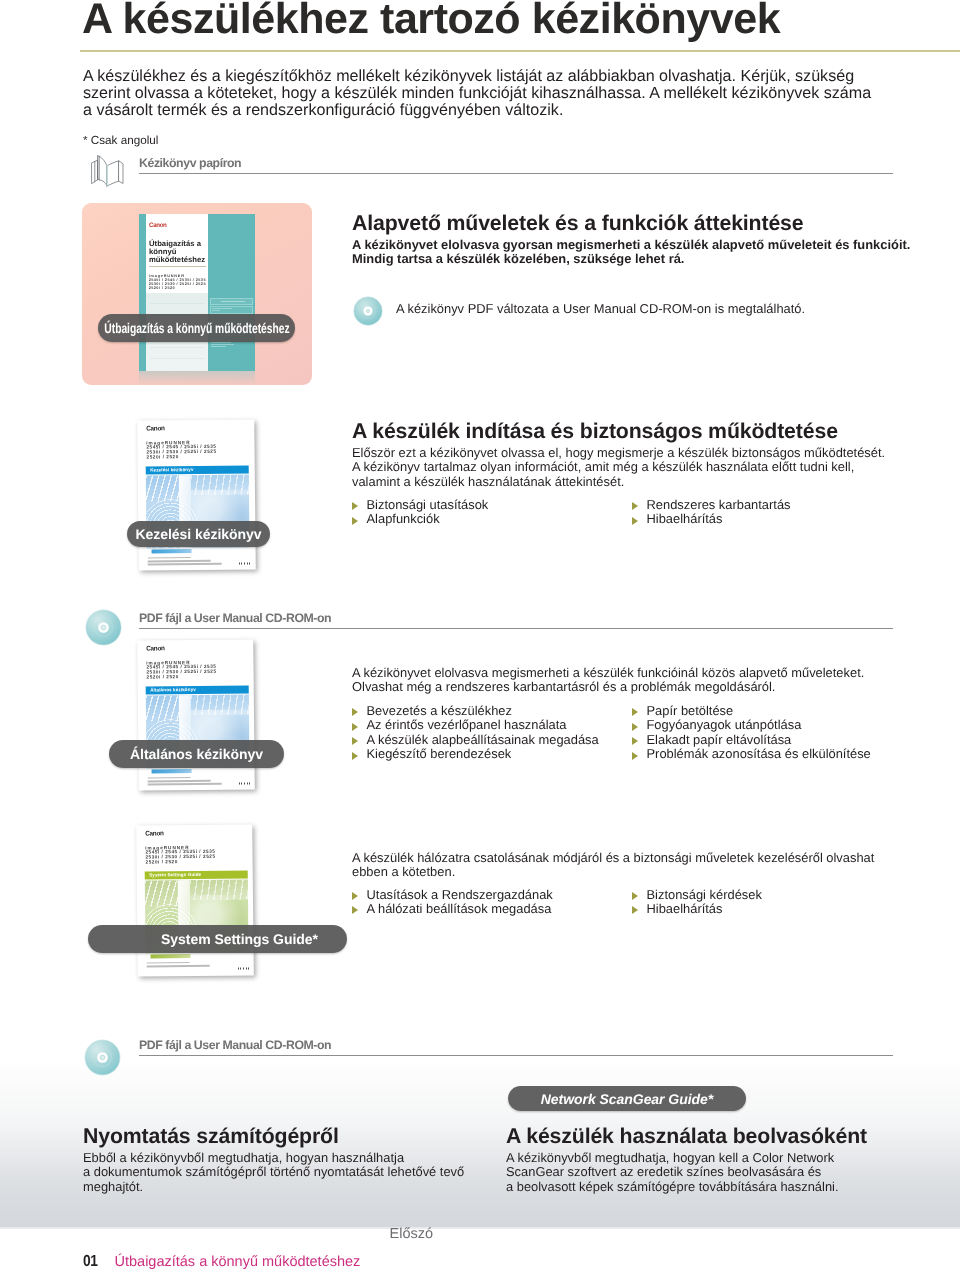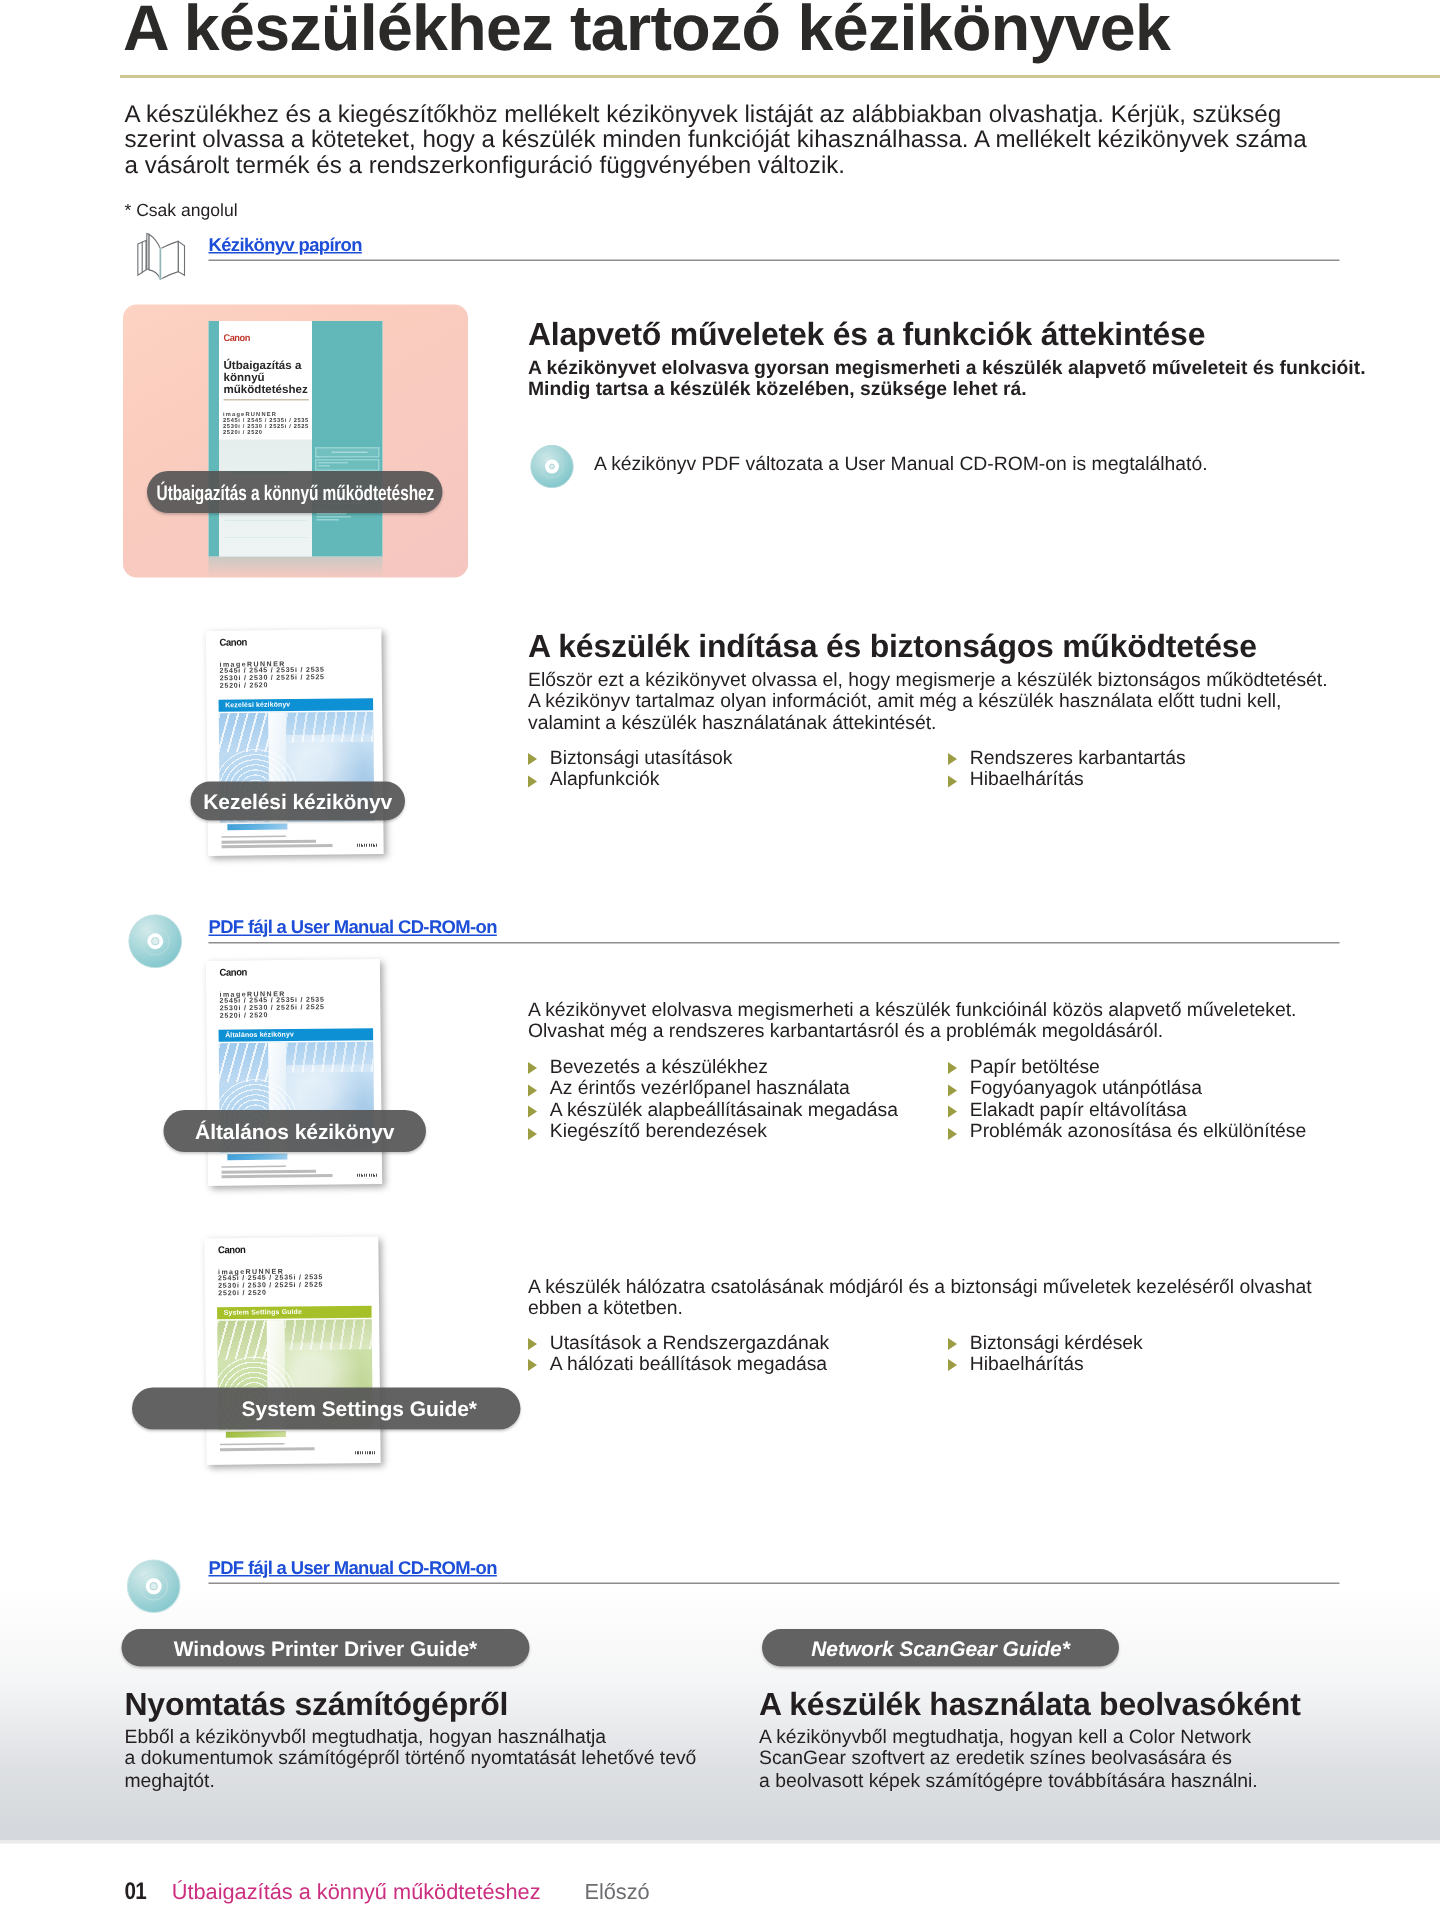--- a/index.html
+++ b/index.html
@@ -3,21 +3,21 @@
 <meta charset="utf-8">
 <style>
   html,body{margin:0;padding:0;}
   body{width:960px;height:1276px;background:#ffffff;font-family:"Liberation Sans",sans-serif;color:#231f20;-webkit-font-smoothing:antialiased;text-rendering:geometricPrecision;}
   .page{position:relative;width:960px;height:1276px;overflow:hidden;background:#fff;}
   .a{position:absolute;}
   .ttl{left:82px;top:-3px;font-size:43px;line-height:44px;font-weight:bold;color:#2c2a29;letter-spacing:-0.45px;white-space:nowrap;}
   .rule{left:80px;top:50px;width:880px;height:2px;background:#cdc893;}
   .intro{left:83px;top:68px;width:800px;font-size:16.1px;line-height:17.1px;}
   .note{left:83px;top:134px;font-size:11.7px;}
-  .sechead{font-size:12.3px;font-weight:bold;color:#1d4ed8;white-space:nowrap;letter-spacing:-0.42px;text-decoration:underline;}
+  .sechead{font-size:12.3px;font-weight:bold;color:#737373;white-space:nowrap;letter-spacing:-0.42px;}
   .thinrule{height:1px;background:#8d8d8d;}
   .h2{font-size:21.3px;font-weight:bold;color:#231f20;white-space:nowrap;letter-spacing:-0.15px;}
   .bd{font-size:12.9px;line-height:14.45px;}
   .bls{font-size:12.9px;line-height:14.4px;}
   .bl{position:relative;padding-left:15.5px;white-space:nowrap;}
   .bl:before{content:"";position:absolute;left:1px;top:4.3px;width:0;height:0;border-left:6.4px solid #9c9c43;border-top:4.1px solid transparent;border-bottom:4.1px solid transparent;}
   .badge{position:absolute;background:rgba(86,86,86,0.93);border-radius:999px;color:#ffffff;font-weight:bold;display:flex;align-items:center;justify-content:center;text-align:center;font-size:14px;letter-spacing:-0.05px;box-shadow:0 1.2px 1.8px rgba(0,0,0,.22);}
   .sq1{display:inline-block;transform:scaleX(0.735);white-space:nowrap;}
 
   
@@ -73,21 +73,21 @@
   .c2foot i:nth-child(1){width:43px;}
   .c2foot i:nth-child(2){width:63px;}
   .c2foot i:nth-child(3){width:74px;}
   .cov2 .c2foot:after{content:"";position:absolute;right:-1px;top:5.8px;width:13.7px;height:2.3px;background:repeating-linear-gradient(90deg,#4d4d4d 0 0.75px,#ffffff 0.75px 1.6px);}
 
   
   .bottomgrad{left:0;top:1057px;width:960px;height:170px;background:linear-gradient(180deg,rgba(255,255,255,0) 0%,rgba(226,228,231,0.35) 38%,rgba(214,217,221,0.82) 72%,rgba(212,215,219,1) 100%);}
   .footline{left:0;top:1227px;width:960px;height:1.5px;background:#e9eaec;}
   .fpg{left:82.8px;top:1252.5px;font-size:16px;font-weight:bold;color:#231f20;letter-spacing:-0.6px;transform:scaleX(0.86);transform-origin:left top;}
   .fbt{left:114.5px;top:1254px;font-size:14.5px;color:#cc2f80;white-space:nowrap;}
-  .fsec{left:389.6px;top:1254px;font-size:14.5px;color:#6d6e71;white-space:nowrap;}
+  .fsec{left:389.6px;top:1226px;font-size:14.5px;color:#6d6e71;white-space:nowrap;}
 </style>
 </head>
 <body>
 
 <div class="page">
   <div class="a bottomgrad"></div>
   <div class="a ttl">A készülékhez tartozó kézikönyvek</div>
   <div class="a rule"></div>
   <div class="a intro">A készülékhez és a kiegészítőkhöz mellékelt kézikönyvek listáját az alábbiakban olvashatja. Kérjük, szükség szerint olvassa a köteteket, hogy a készülék minden funkcióját kihasználhassa. A mellékelt kézikönyvek száma a vásárolt termék és a rendszerkonfiguráció függvényében változik.</div>
   <div class="a note">* Csak angolul</div>
@@ -349,23 +349,20 @@
       </defs>
       <circle cx="15" cy="15" r="14.2" fill="url(#cdg3)" stroke="#c6e2e3" stroke-width="0.6"></circle>
       <circle cx="15" cy="15" r="7.4" fill="none" stroke="#c2e1e2" stroke-width="0.6" opacity="0.75"></circle>
       <circle cx="15" cy="15" r="4.3" fill="#ffffff"></circle>
       <circle cx="15" cy="15" r="2" fill="#dceeee" stroke="#a7cfd2" stroke-width="0.5"></circle>
     </svg>
   </div>
   <div class="a sechead" style="left:139px;top:1038px;">PDF fájl a User Manual CD-ROM-on</div>
   <div class="a thinrule" style="left:139px;top:1055px;width:754px;"></div>
 
-  <div class="badge" style="left:81px;top:1086px;width:272px;height:25px;">
-      <span>Windows Printer Driver Guide*</span>
-    </div>
   <div class="a h2" style="left:83px;top:1123.5px;">Nyomtatás számítógépről</div>
   <div class="a bd" style="left:83px;top:1151px;">
     <div>Ebből a kézikönyvből megtudhatja, hogyan használhatja</div>
     <div>a dokumentumok számítógépről történő nyomtatását lehetővé tevő</div>
     <div>meghajtót.</div>
   </div>
 
   <div class="badge" style="left:508px;top:1086px;width:238px;height:25px;font-style:italic;">
       <span>Network ScanGear Guide*</span>
     </div>

